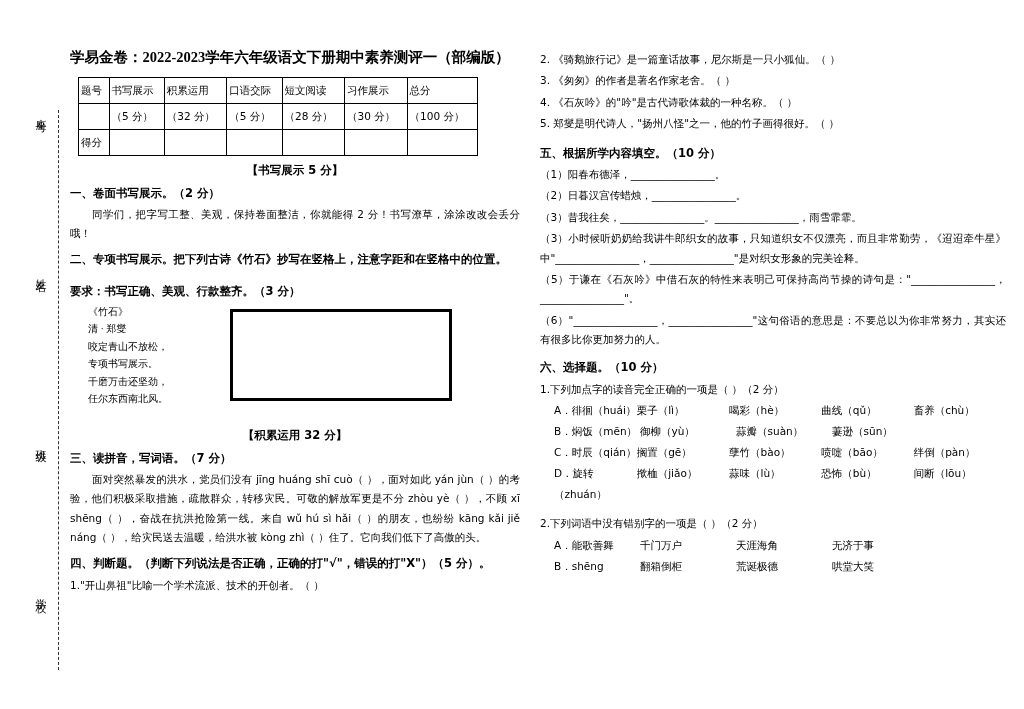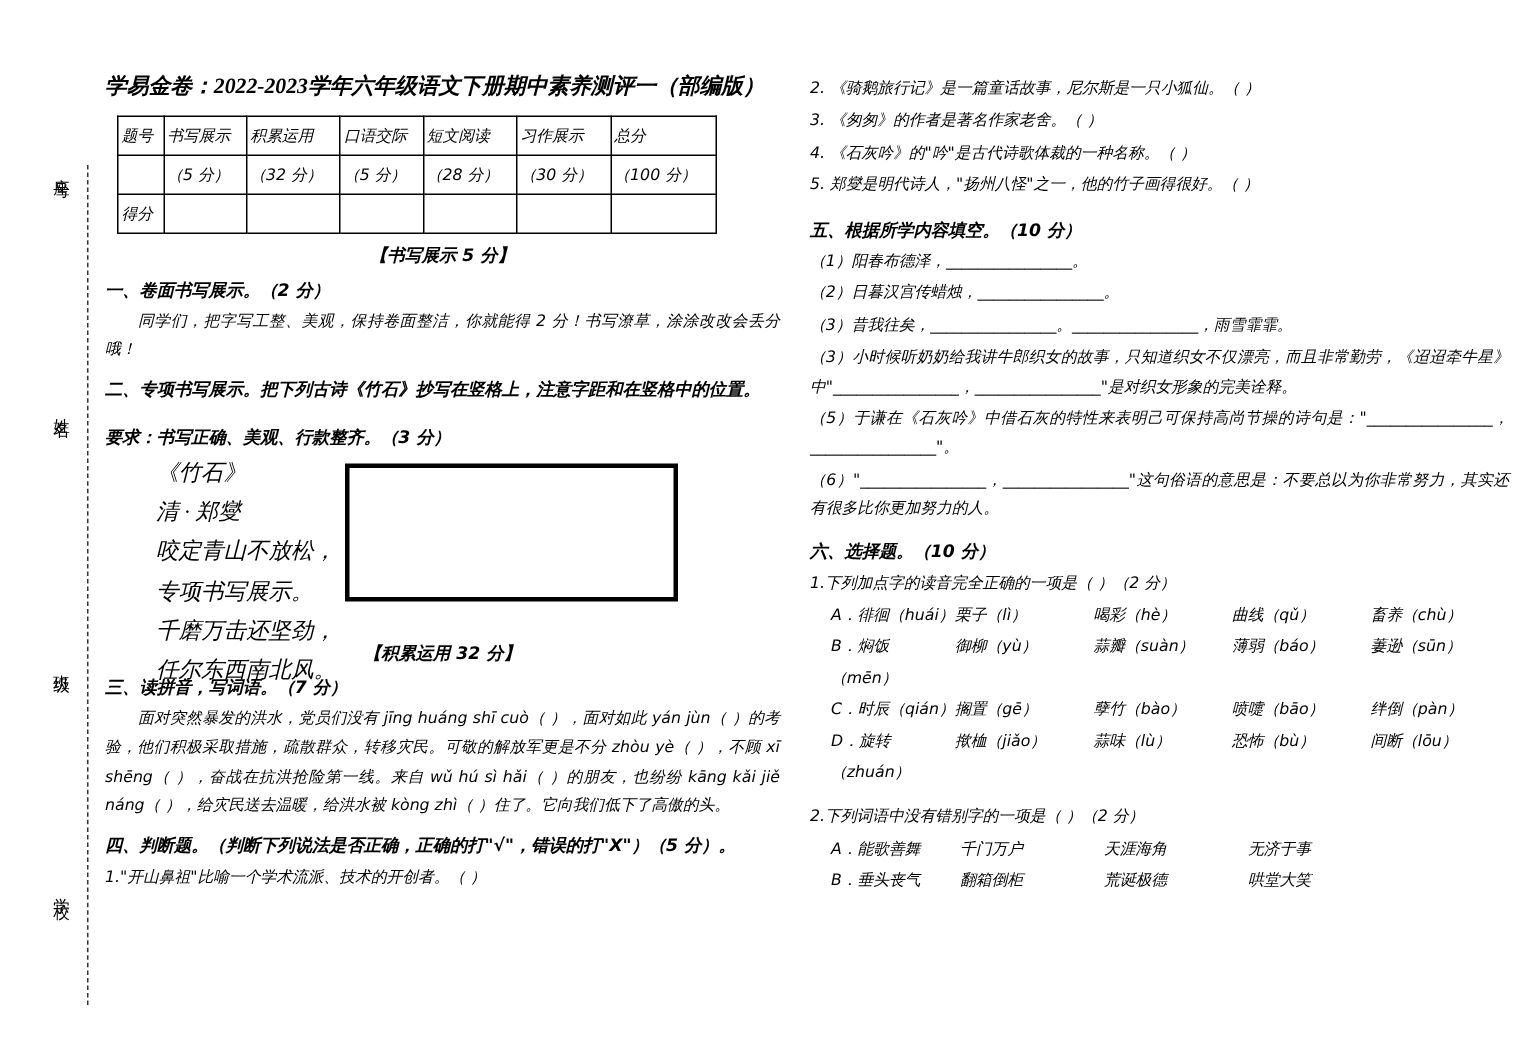--- a/index.html
+++ b/index.html
@@ -21,21 +21,21 @@
     position:absolute;left:14px;
     writing-mode:vertical-rl;
     font-size:11px;letter-spacing:3px;
     white-space:nowrap;
   }
   .dashline{
     position:absolute;left:40px;top:0;height:560px;
     border-left:1px dashed #333;
   }
 
-  .col{position:absolute;top:48px;font-style:italic;}
+  .col{position:absolute;top:48px;}
   .col-left{left:70px;width:450px;}
   .col-right{left:540px;width:466px;}
 
   h1.title{
     font-size:14.5px;font-weight:bold;margin:0 0 10px 0;
     letter-spacing:0px;
     font-family:"Liberation Serif","DejaVu Serif",serif;
   }
 
   table.score{
@@ -55,23 +55,22 @@
   }
   .p{
     font-size:10.5px;line-height:1.85;margin:2px 0 2px 0;text-align:justify;
   }
   .indent{text-indent:22px;}
 
   .poem-box{
     position:relative;margin:4px 0 4px 0;height:118px;
   }
   .poem{
-    position:absolute;left:18px;top:0;font-size:15px;line-height:1.75;
+    position:absolute;left:18px;top:0;font-size:10px;line-height:1.75;
     font-family:"Liberation Serif","DejaVu Serif",serif;
-    margin-left:16px;
   }
   .writing-frame{
     position:absolute;left:160px;top:6px;width:216px;height:86px;
     border:3px solid #000;background:#fff;
   }
 
   .choice-row{
     font-size:10.5px;line-height:2.0;margin-left:14px;
     display:flex;gap:0px;
   }
@@ -181,21 +180,20 @@
       <span class="c1">A．徘徊（huái）</span>
       <span class="c2">栗子（lì）</span>
       <span class="c3">喝彩（hè）</span>
       <span class="c4">曲线（qǔ）</span>
       <span class="c4">畜养（chù）</span>
     </div>
     <div class="choice-row">
       <span class="c1">B．焖饭（mēn）</span>
       <span class="c2">御柳（yù）</span>
       <span class="c3">蒜瓣（suàn）</span>
-      <span class="c4">薄弱（báo）</span>
       <span class="c4">萋逊（sūn）</span>
     </div>
     <div class="choice-row">
       <span class="c1">C．时辰（qián）</span>
       <span class="c2">搁置（gē）</span>
       <span class="c3">孽竹（bào）</span>
       <span class="c4">喷嚏（bāo）</span>
       <span class="c4">绊倒（pàn）</span>
     </div>
     <div class="choice-row">
@@ -207,20 +205,20 @@
     </div>
 
     <div class="li" style="margin-top:8px;">2.下列词语中没有错别字的一项是（        ）（2 分）</div>
     <div class="choice-row">
       <span class="c1">A．能歌善舞</span>
       <span class="c2">千门万户</span>
       <span class="c3">天涯海角</span>
       <span class="c4">无济于事</span>
     </div>
     <div class="choice-row">
-      <span class="c1">B．垂头丧气</span>
+      <span class="c1">B．shēng</span>
       <span class="c2">翻箱倒柜</span>
       <span class="c3">荒诞极德</span>
       <span class="c4">哄堂大笑</span>
     </div>
   </div>
 
 </div>
 
 </body></html>

